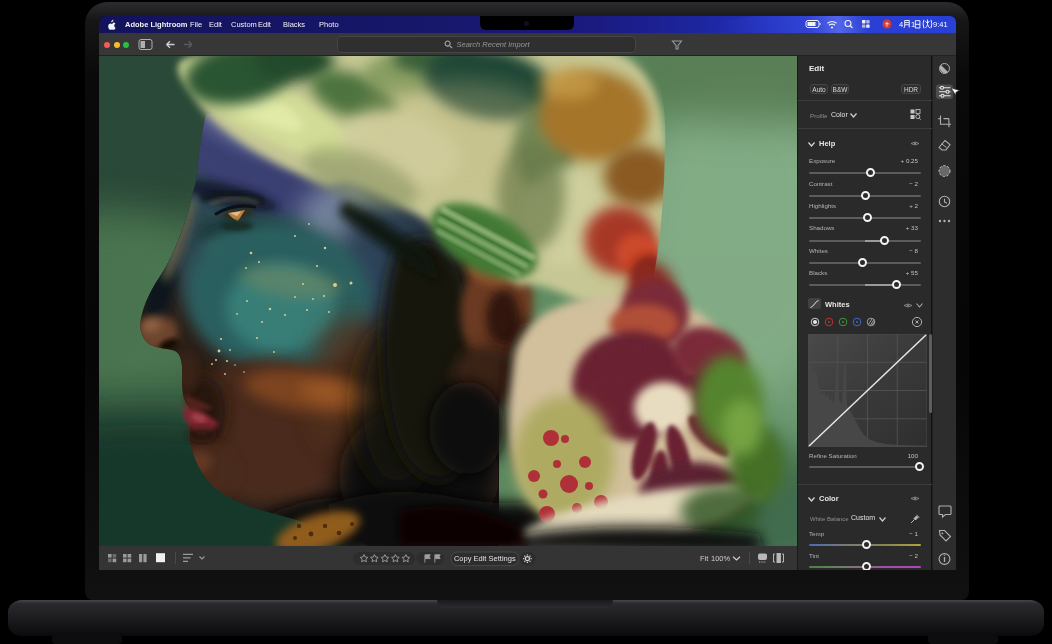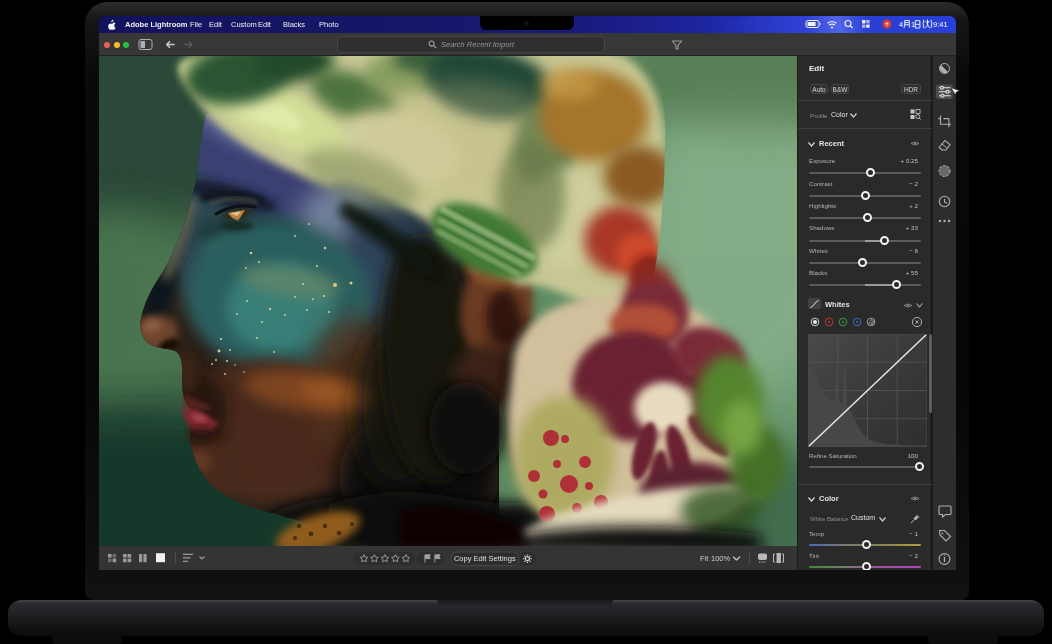--- a/index.html
+++ b/index.html
@@ -24,21 +24,21 @@
   #menubar .streak { position:absolute; left:620px; top:-16px; width:240px; height:52px;
     background:linear-gradient(to right, rgba(40,50,200,0) 0%, rgba(80,100,235,0.3) 38%, rgba(120,140,255,0.55) 50%, rgba(60,80,220,0.22) 62%, rgba(40,60,210,0) 100%);
     transform:rotate(-11deg); }
   #menubar .mtxt { position:absolute; top:3.5px; font-size:7.5px; color:#f2f2f6; letter-spacing:0; }
   #notch { position:absolute; left:381px; top:0; width:94px; height:14px;
     background:#000; border-radius:0 0 6px 6px; }
   
   #titlebar { position:absolute; left:0; top:17px; width:857px; height:23px; background:#373737;
     border-bottom:1px solid #222; }
   .tl { position:absolute; top:8.5px; width:6px; height:6px; border-radius:50%; }
-  #searchbox { position:absolute; left:238px; top:3px; width:268px; height:17px; background:#2f2f2f;
+  #searchbox { position:absolute; left:238px; top:3px; width:299px; height:17px; background:#2f2f2f;
     border:1px solid #454545; border-radius:4px; color:#969696; font-size:7.5px; font-style:italic;
     display:flex; align-items:center; justify-content:center; gap:4px; }
   
   #main { position:absolute; left:0; top:40px; width:857px; height:514px; background:#111; }
   #photo { position:absolute; left:0; top:0; width:698px; height:490px; }
   
   #botbar { position:absolute; left:0; top:490px; width:698px; height:24px; background:#343434;
     display:block; }
   
   #panel { position:absolute; left:698px; top:0; width:134px; height:514px; background:#2a2a2a;
@@ -386,21 +386,21 @@
           <rect x="0.5" y="0.5" width="4" height="4" fill="#c8c8c8"></rect>
             <rect x="6" y="0.5" width="4" height="4" fill="none" stroke="#c8c8c8" stroke-width="0.8"></rect>
           <rect x="0.5" y="6" width="4" height="4" fill="#c8c8c8"></rect>
             <circle cx="7.8" cy="7.6" r="2" fill="none" stroke="#c8c8c8" stroke-width="0.9"></circle>
             <path d="M 9.2 9 L 10.8 10.6" stroke="#c8c8c8" stroke-width="0.9"></path>
         </svg>
         <div class="divider" style="top:72px;"></div>
         <svg width="7" height="5" viewBox="0 0 7 5" style="position:absolute;left:10px;top:86px;">
             <path d="M 0.5 0.5 L 3.5 4 L 6.5 0.5" fill="none" stroke="#d8d8d8" stroke-width="1.2"></path>
           </svg>
-        <div style="position:absolute;left:21px;top:83px;font-size:7.5px;font-weight:bold;color:#e4e4e4;">Recent</div>
+        <div style="position:absolute;left:21px;top:83px;font-size:7.5px;font-weight:bold;color:#e4e4e4;">Help</div>
         <svg class="eye" width="10" height="7" viewBox="0 0 10 7" style="position:absolute;left:112px;top:84px;">
             <path d="M 1 3.5 Q 5 0.5 9 3.5 Q 5 6.5 1 3.5 Z" fill="none" stroke="#8a8a8a" stroke-width="0.9"></path>
             <circle cx="5" cy="3.5" r="1.1" fill="#8a8a8a"></circle>
           </svg>
 
         <div class="slabel" style="left:11px;top:101px;">Exposure</div>
           <div class="sval" style="top:101px;">+ 0.25</div>
         <div class="track" style="top:116px;">
             <div class="knob" style="left:57px;"></div>
           </div>

